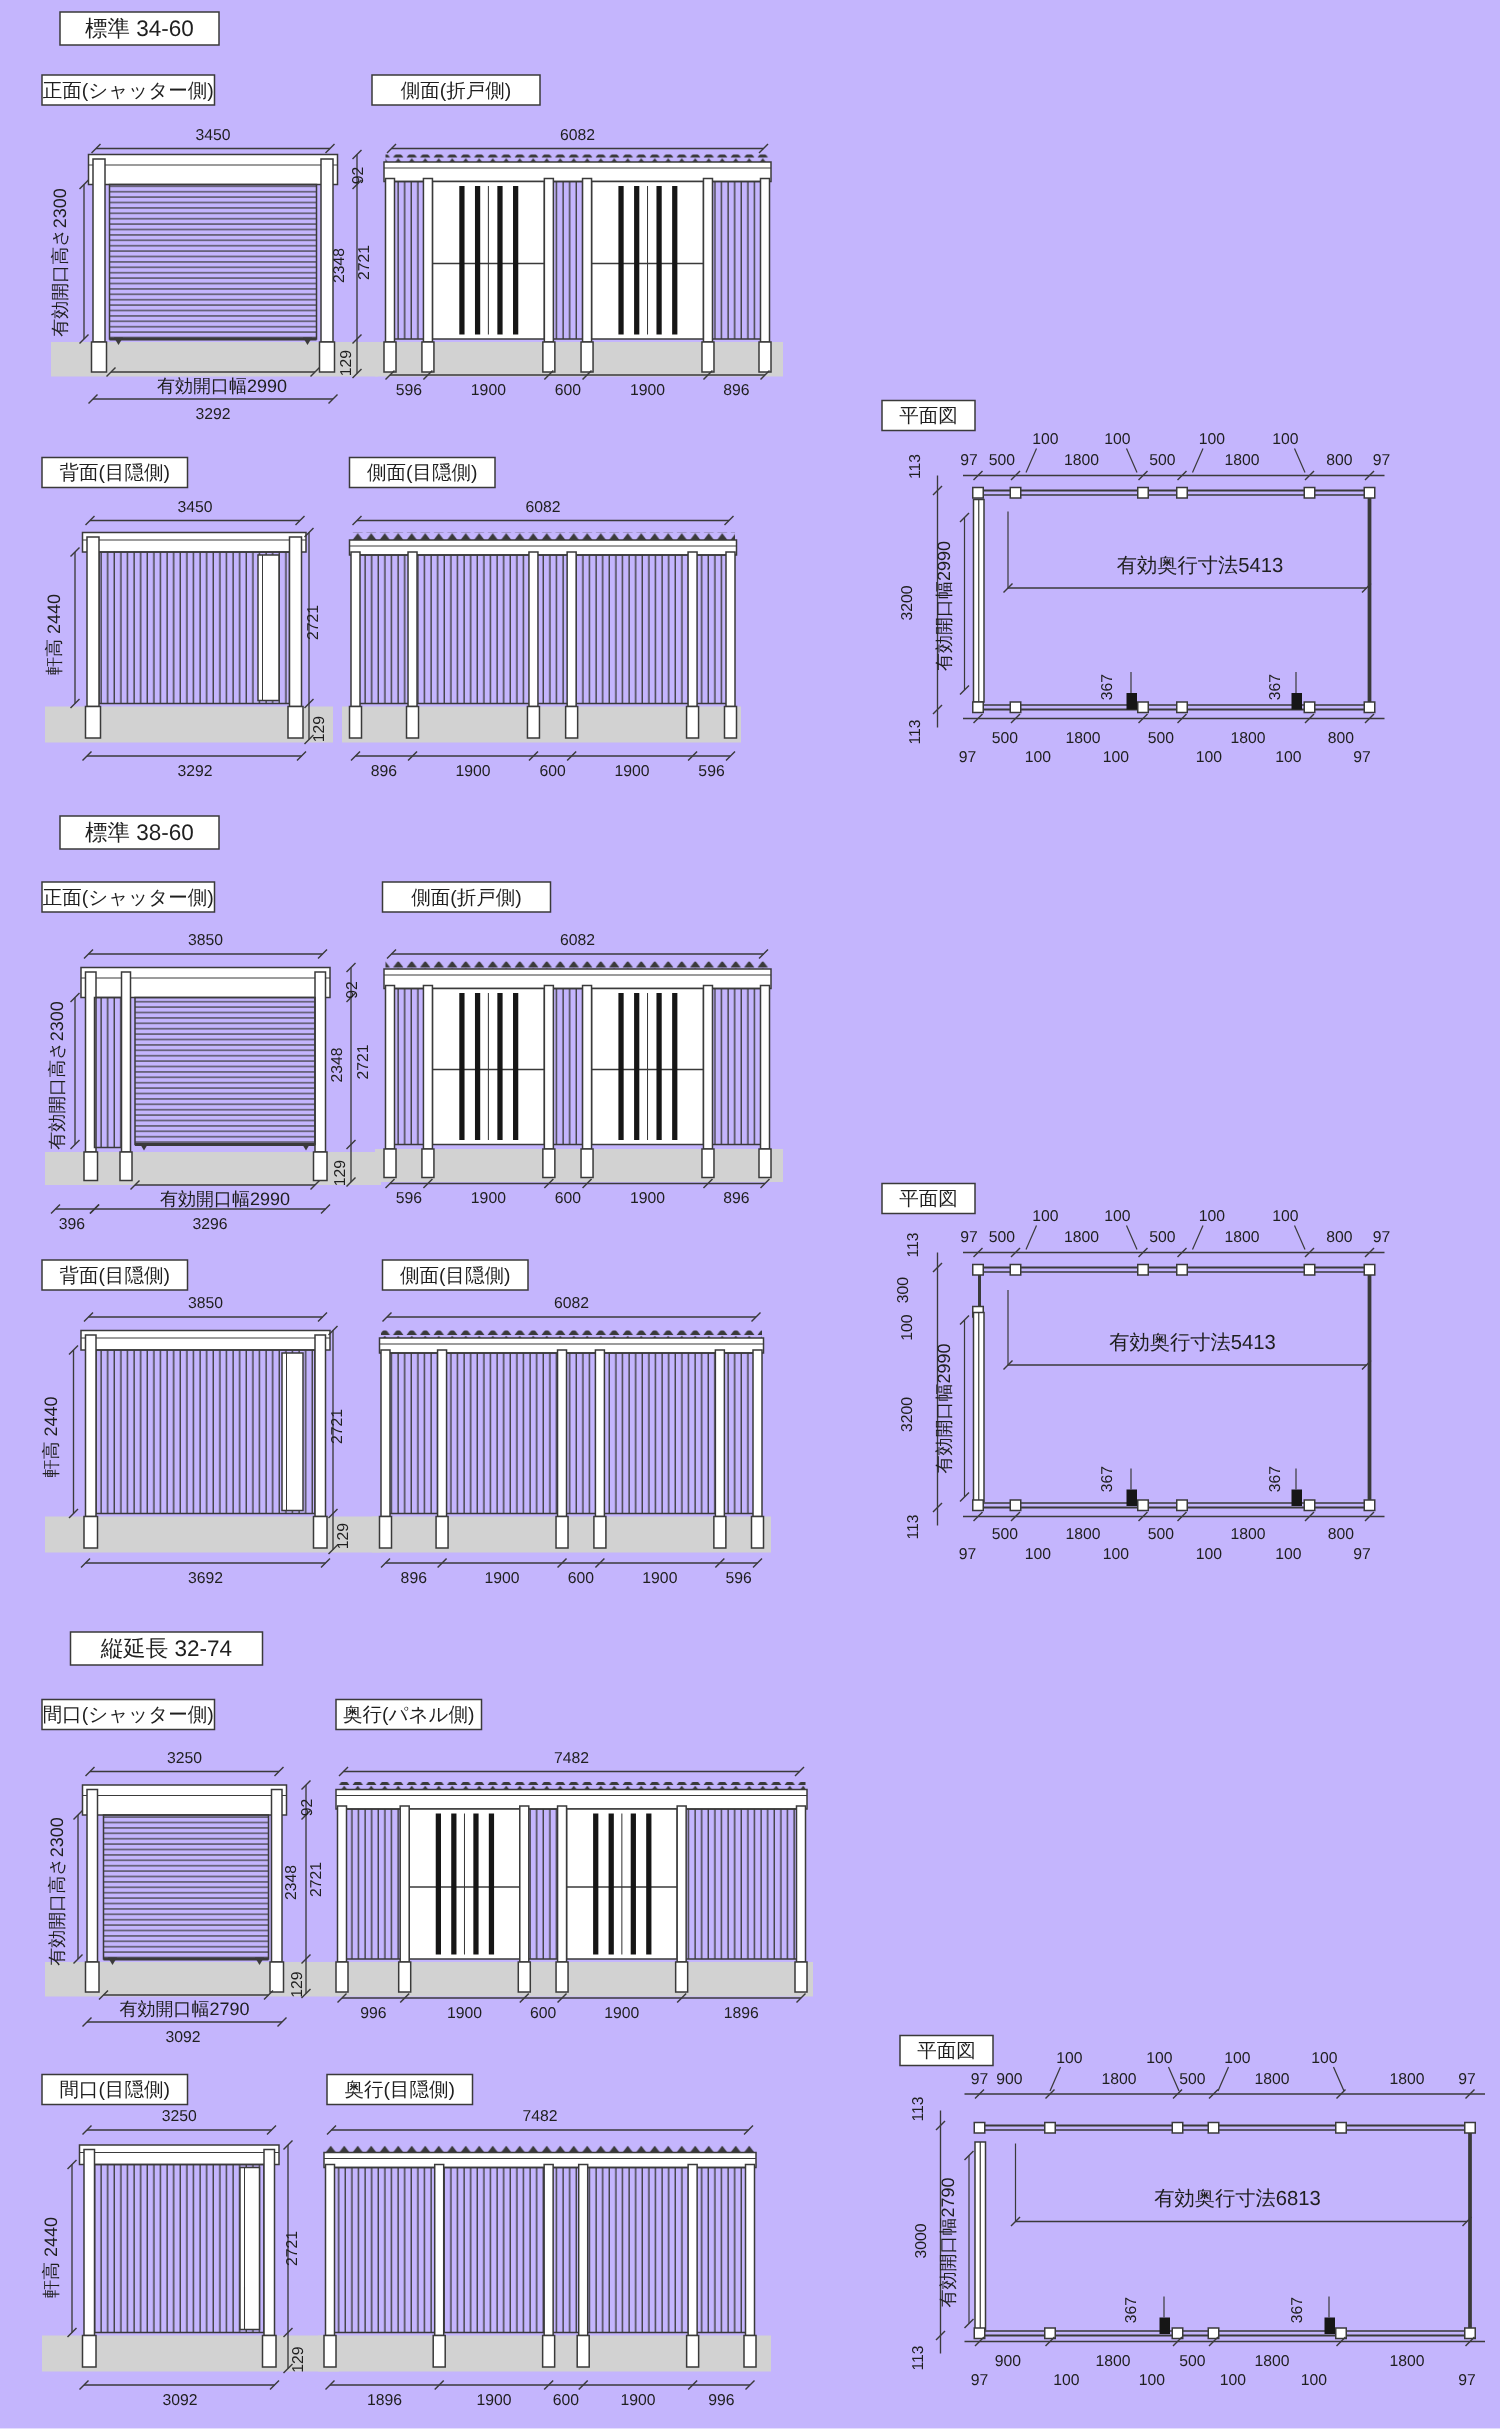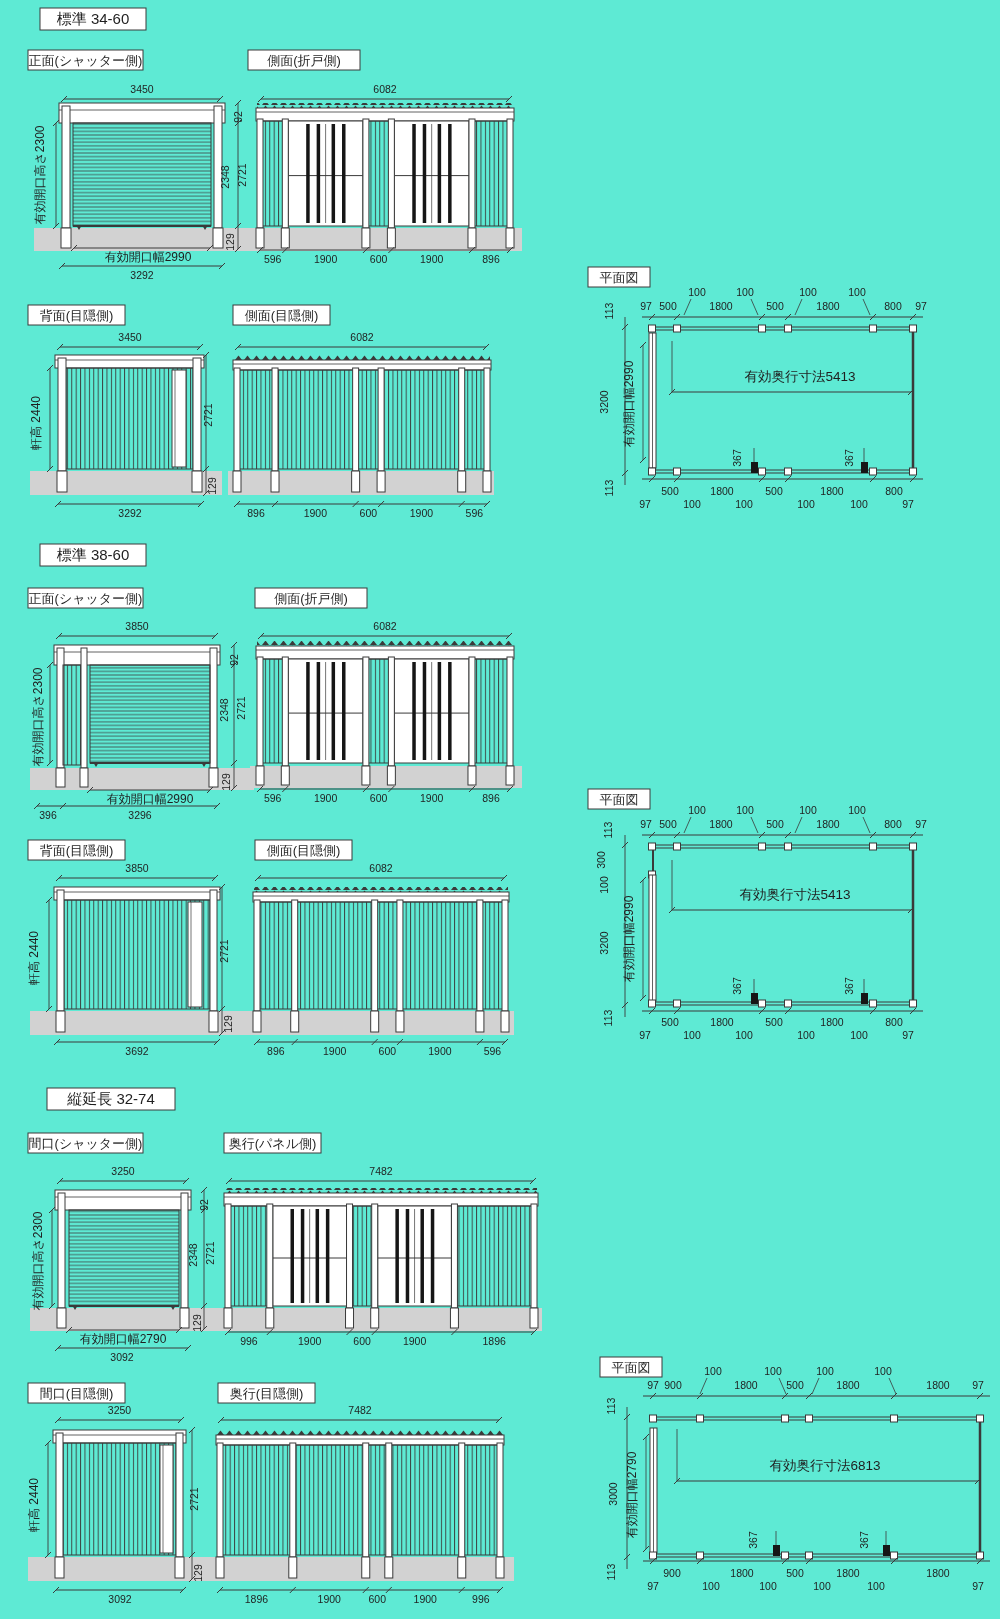--- a/index.html
+++ b/index.html
@@ -1,16 +1,16 @@
 <!DOCTYPE html>
 <html><head>
 <meta charset="utf-8">
 <style>
   html,body{margin:0;padding:0;background:#ffffff;}
-  #canvas{position:relative;width:1000px;height:1619px;background:#5eead4;overflow:hidden;
+  #canvas{position:relative;width:1000px;height:1619px;background:#c4b5fd;overflow:hidden;
           font-family:"Liberation Sans","DejaVu Sans",sans-serif;}
   svg text{fill:#1f1f1f;font-family:"Liberation Sans","DejaVu Sans",sans-serif;}
   .dim{font-size:10.5px;}
   .dimj{font-size:12px;}
   .ttl{font-size:13px;}
   .badge{font-size:15px;}
   .big{font-size:13.5px;}
 </style>
 </head>
 <body>

